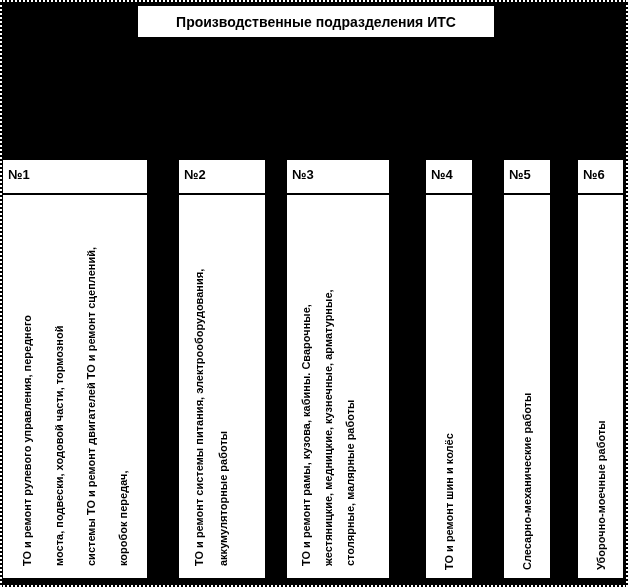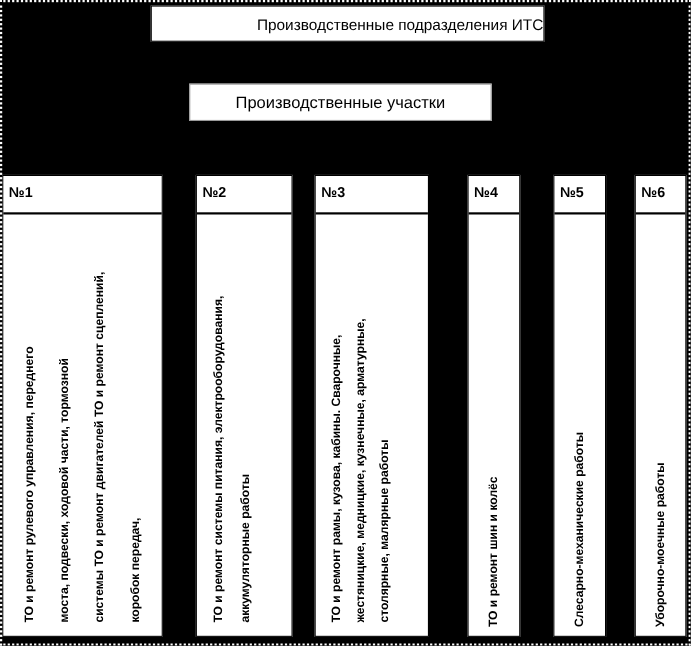--- a/index.html
+++ b/index.html
@@ -26,21 +26,21 @@
     background: #ffffff;
     border: 1px solid #000;
     box-sizing: border-box;
     display: flex;
     align-items: center;
     justify-content: center;
     text-align: center;
   }
   .title-box {
     left: 137px; top: 5px; width: 358px; height: 33px;
-    font-size: 14px; font-weight: normal; justify-content: flex-end;
+    font-size: 14px; font-weight: bold;
   }
   .subtitle-box {
     left: 172px; top: 76px; width: 275px; height: 34px;
     font-size: 15px; font-weight: normal;
     border-color: #9a9a9a;
   }
   .column {
     position: absolute;
     top: 159px;
     height: 420px;
@@ -92,23 +92,20 @@
 </style>
 </head>
 <body>
 
 <div class="canvas">
 
   <div class="box title-box">
     <span>Производственные подразделения ИТС</span>
   </div>
 
-  <div class="box subtitle-box">
-    <span>Производственные участки</span>
-  </div>
 
   <div class="column c1">
     <div class="col-header">№1</div>
     <div class="col-body">
       <div class="vtext">ТО и ремонт рулевого управления, переднего
 моста, подвески, ходовой части, тормозной
 системы ТО и ремонт двигателей ТО и ремонт сцеплений,
 коробок передач,</div>
     </div>
   </div>

